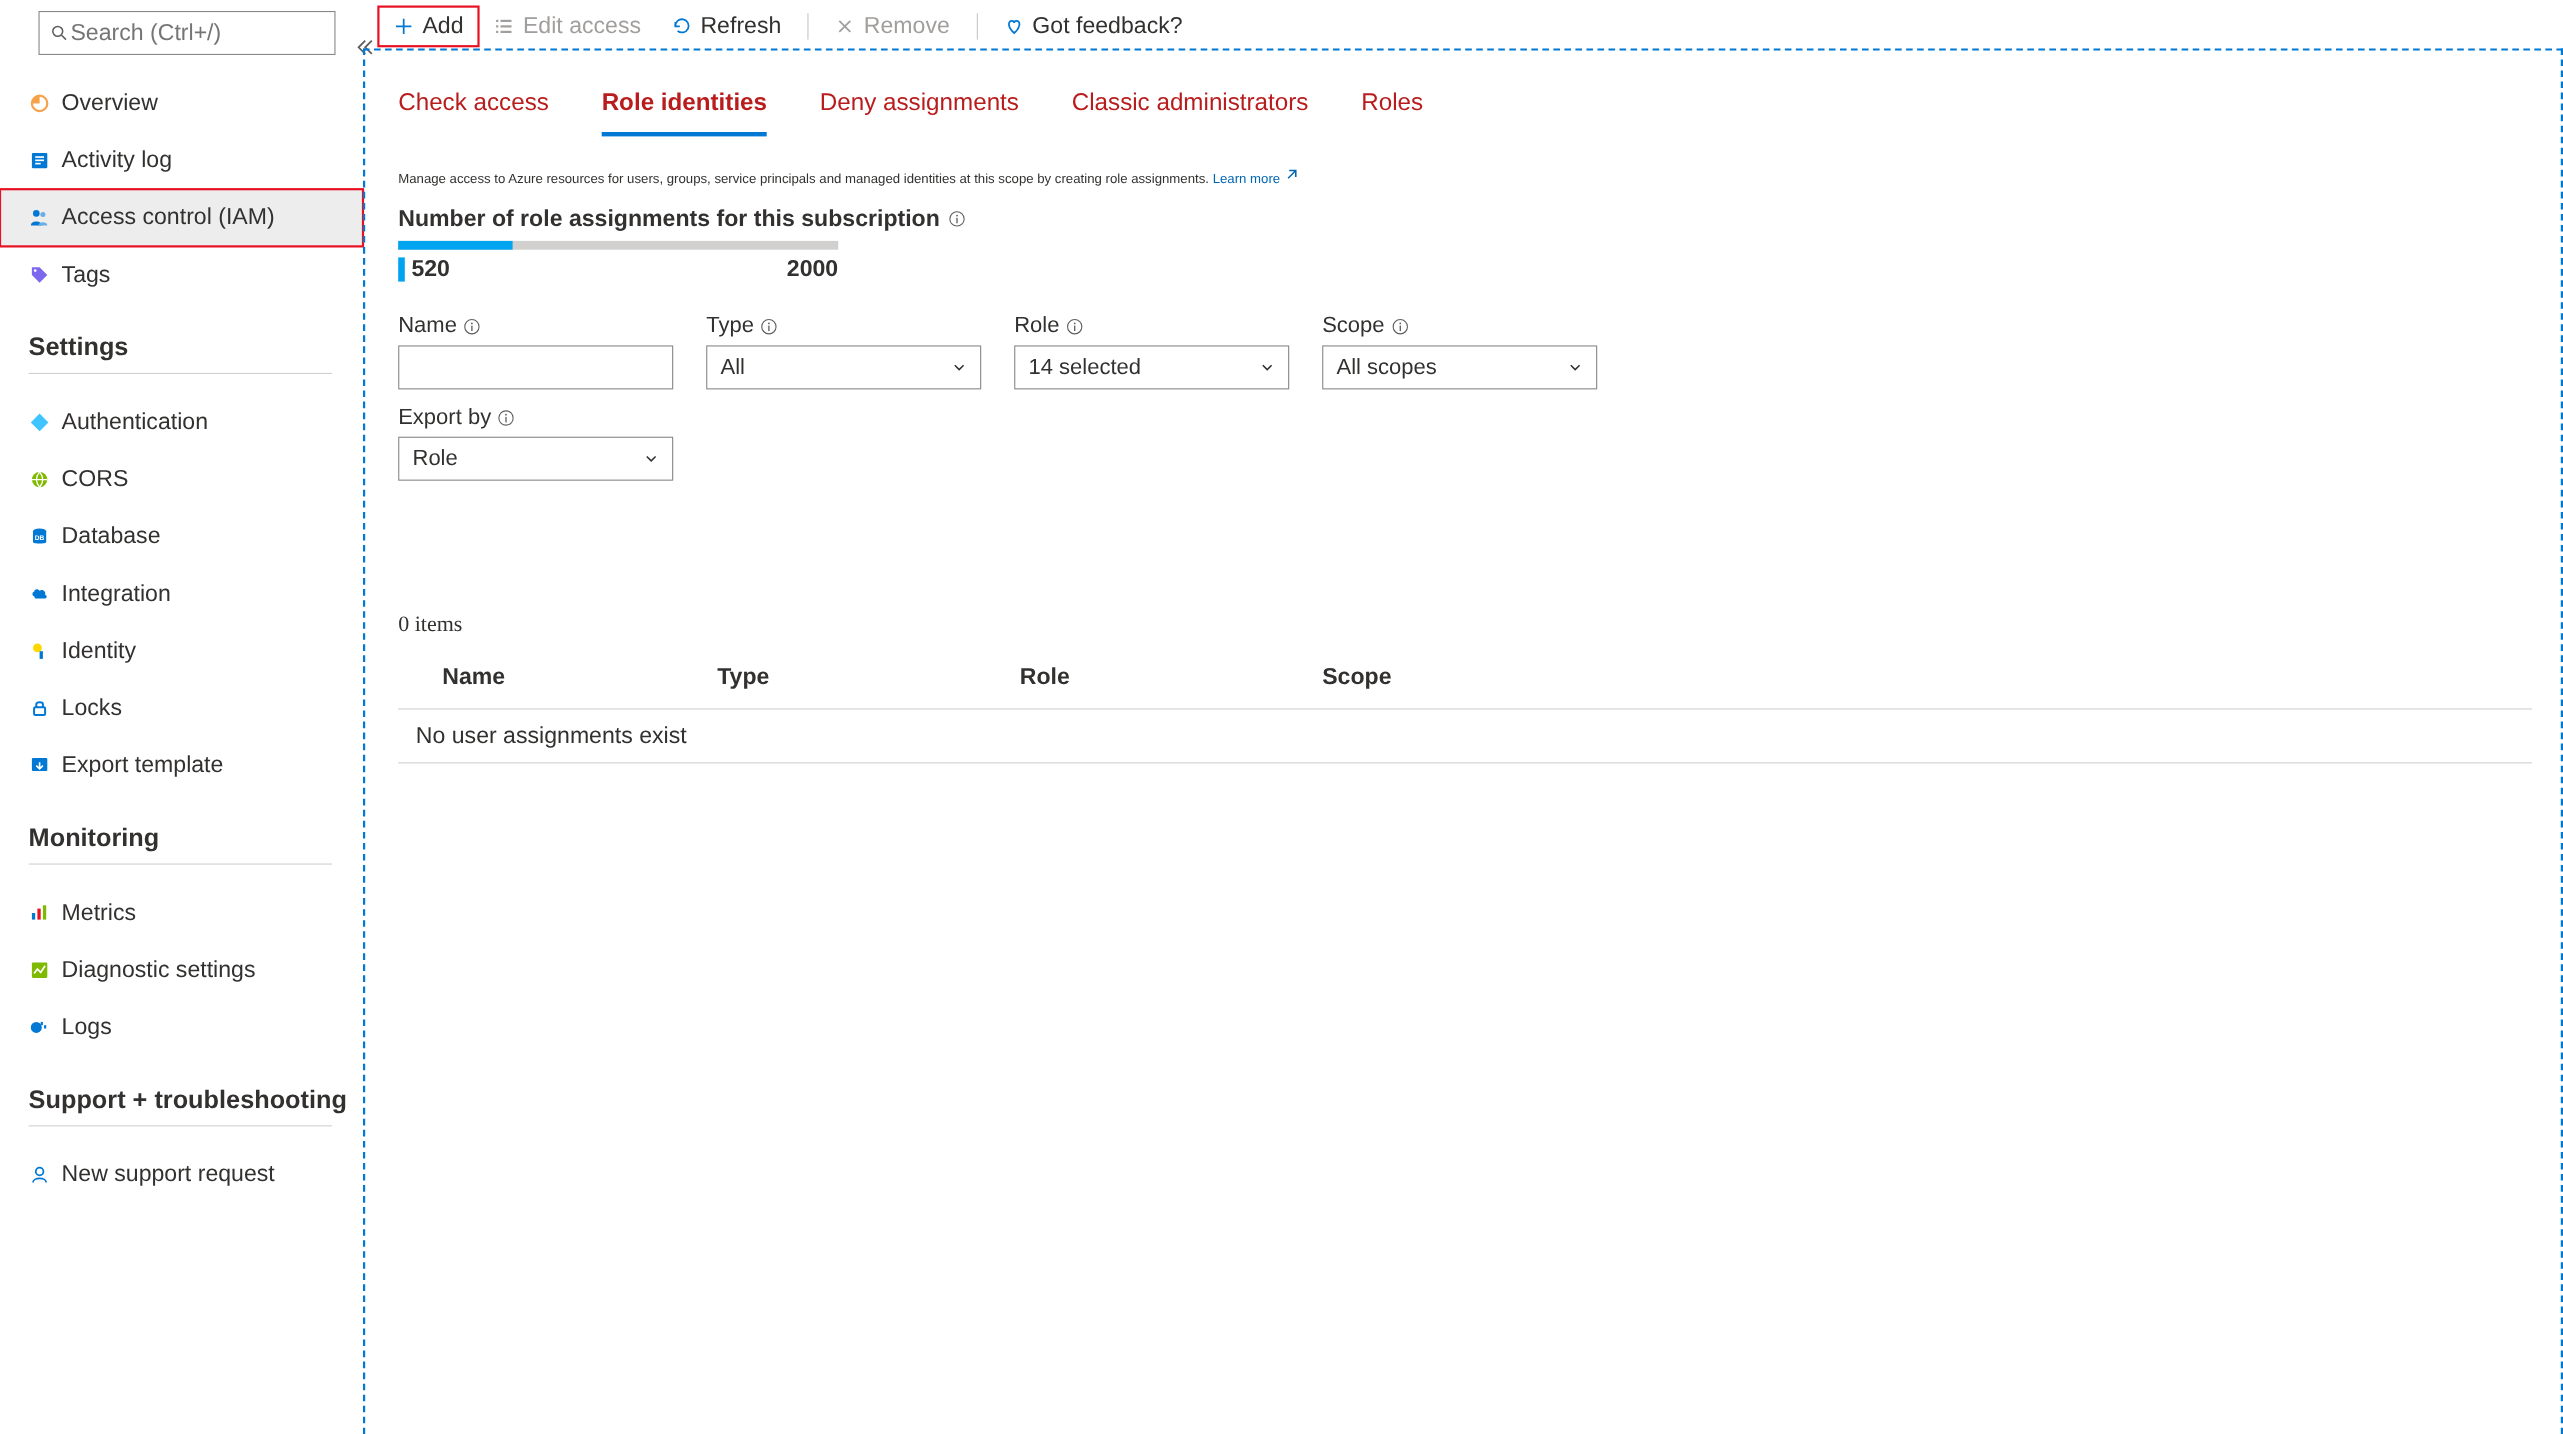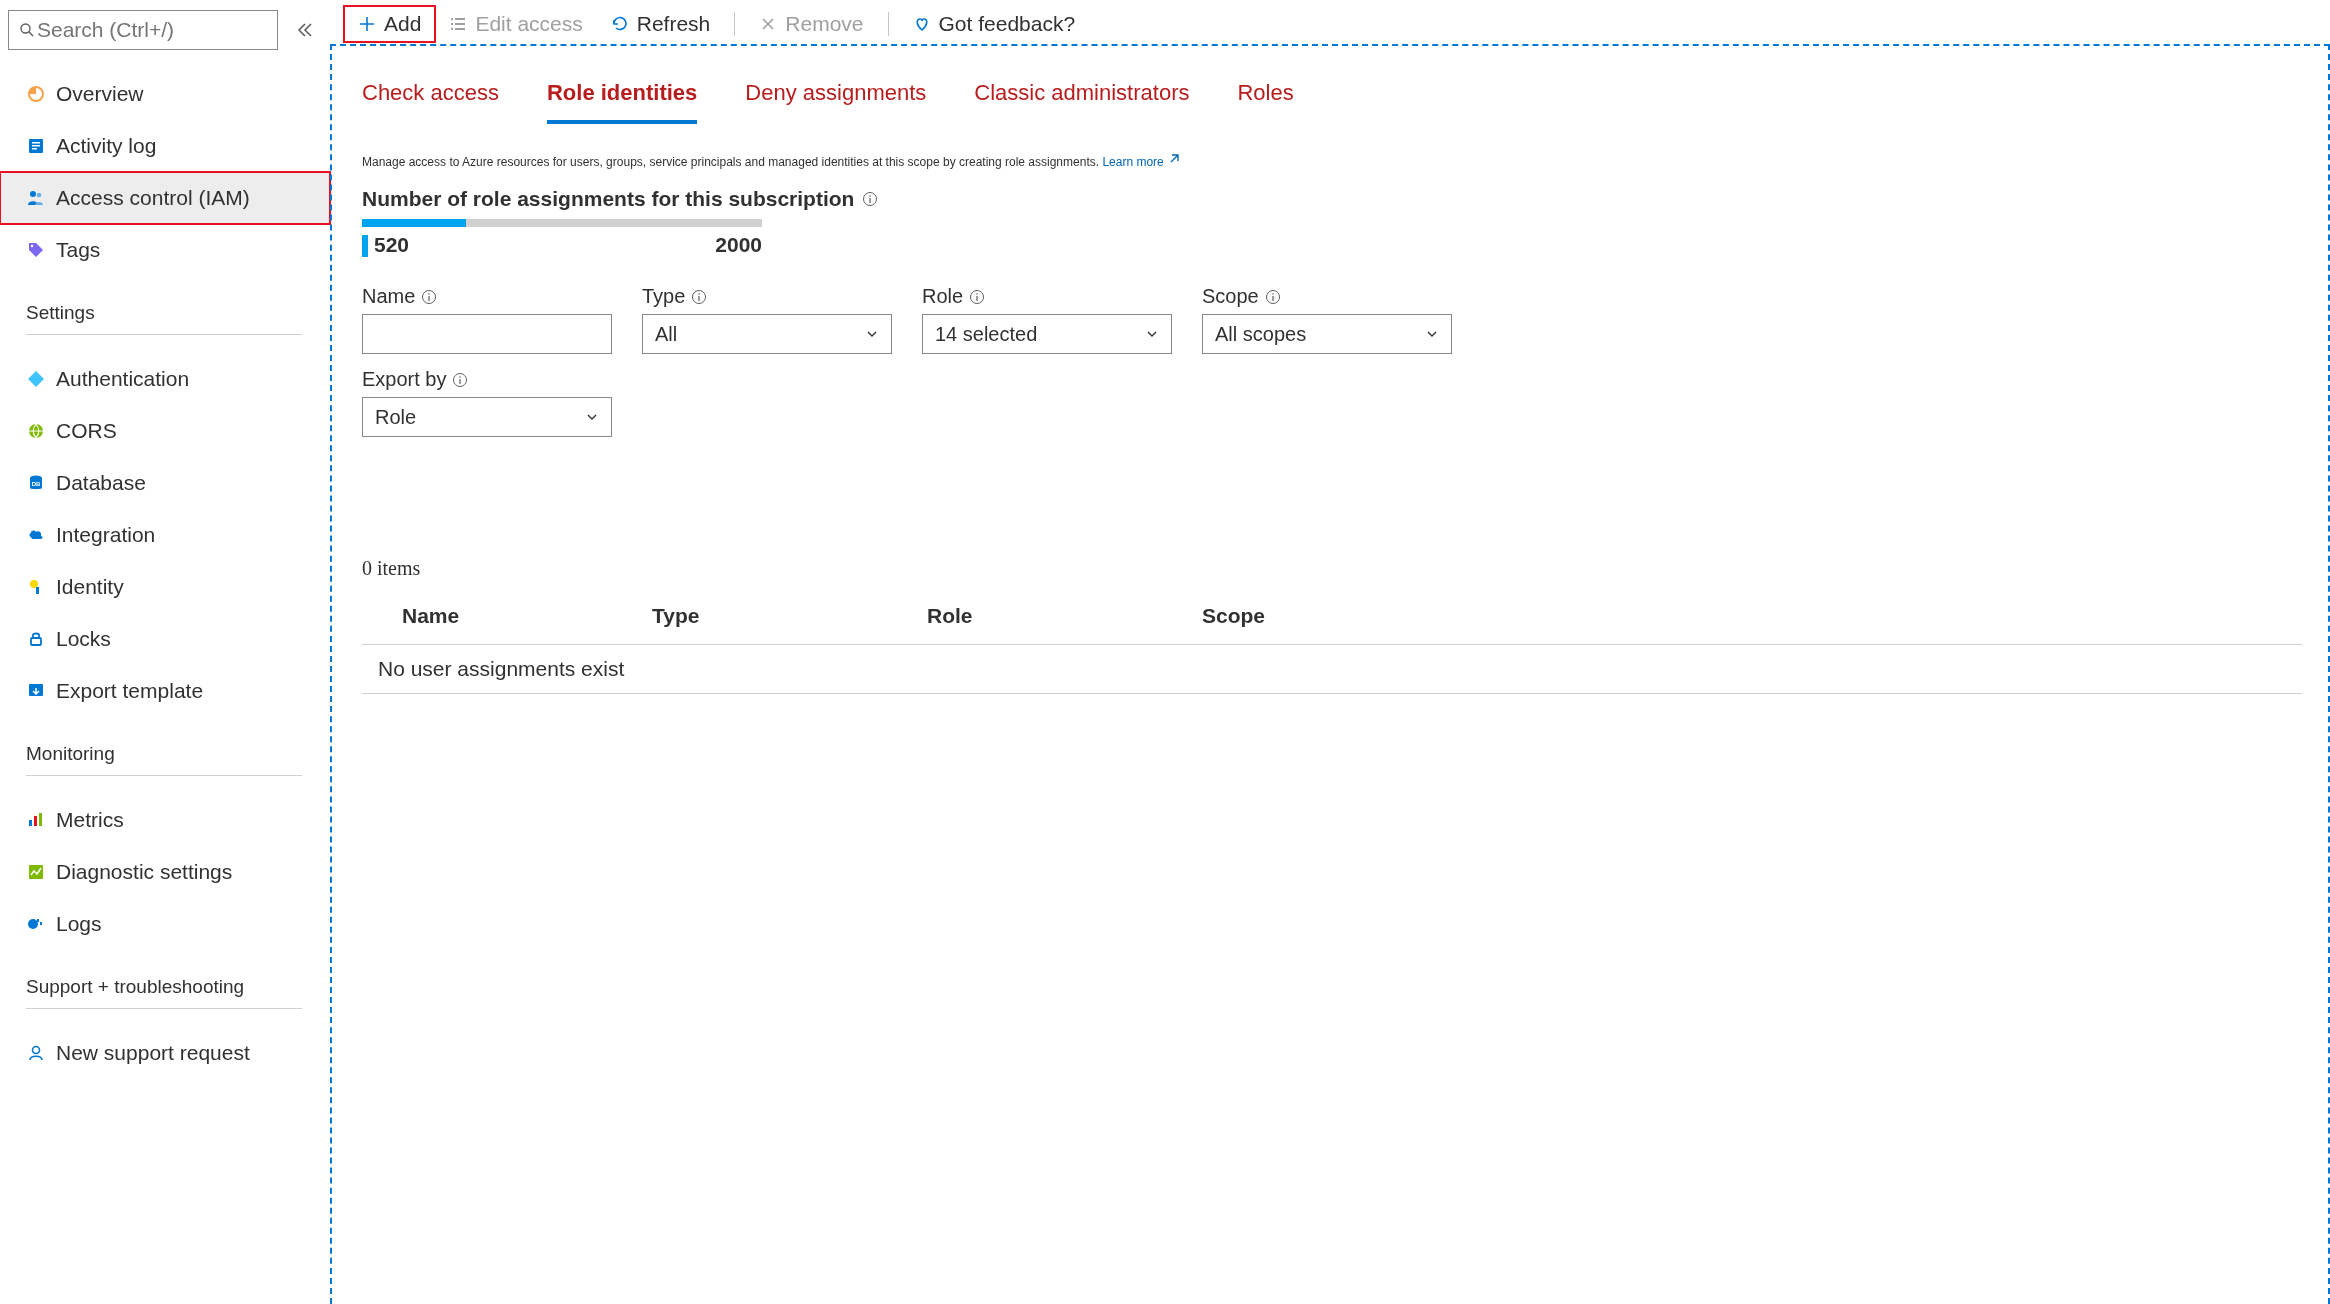--- a/index.html
+++ b/index.html
@@ -1,32 +1,32 @@
 <!DOCTYPE html>
 <html><head>
 <meta charset="utf-8">
 <style>
   * { box-sizing: border-box; }
   html, body { margin: 0; padding: 0; font-family: "Segoe UI", Arial, sans-serif; color: #323130; width: 2330px; height: 1304px; background: #fff; }
   body { display: flex; font-size: 21px; }
 
   
   .sidebar { width: 330px; padding: 10px 0 0 0; border-right: none; }
-  .search-row { display: flex; align-items: center; margin-left: 8px; }
+  .search-row { display: flex; align-items: flex-end; margin-left: 35px; }
   .search-box { display: flex; align-items: center; width: 270px; height: 40px; border: 1px solid #8a8886; padding: 0 10px; }
   .search-box input { border: none; outline: none; font-size: 21px; flex: 1; color: #605e5c; background: transparent; }
   .collapse { margin-left: 18px; color: #605e5c; cursor: pointer; font-size: 18px; }
 
   .nav-list { list-style: none; margin: 18px 0 0 0; padding: 0; }
   .nav-item { display: flex; align-items: center; height: 52px; padding-left: 26px; cursor: pointer; }
   .nav-item.selected { background: #ededed; }
   .nav-item .icon-slot { width: 30px; display: flex; align-items: center; }
   .nav-item .label { font-size: 21px; color: #323130; }
 
-  .section-title { font-size: 19px; font-weight: 400; margin: 26px 0 10px 26px; }
+  .section-title { font-size: 23px; font-weight: 700; margin: 26px 0 10px 26px; }
   .section-divider { border: none; border-top: 1px solid #d2d0ce; margin: 4px 28px 0 26px; }
 
   
   .red-box { outline: 2px solid #e81123; outline-offset: -1px; }
 
   
   .main { flex: 1; border-left: 2px dashed #0078d4; border-top: 2px dashed #0078d4; border-right: 2px dashed #0078d4; margin-top: 44px; position: relative; }
   .main::before { content: ""; position: absolute; left: -2px; right: 2px; top: -46px; border-bottom: 0; } 
 
   .toolbar { position: absolute; top: -44px; left: 0; right: 0; height: 44px; display: flex; align-items: center; padding-left: 12px; }

